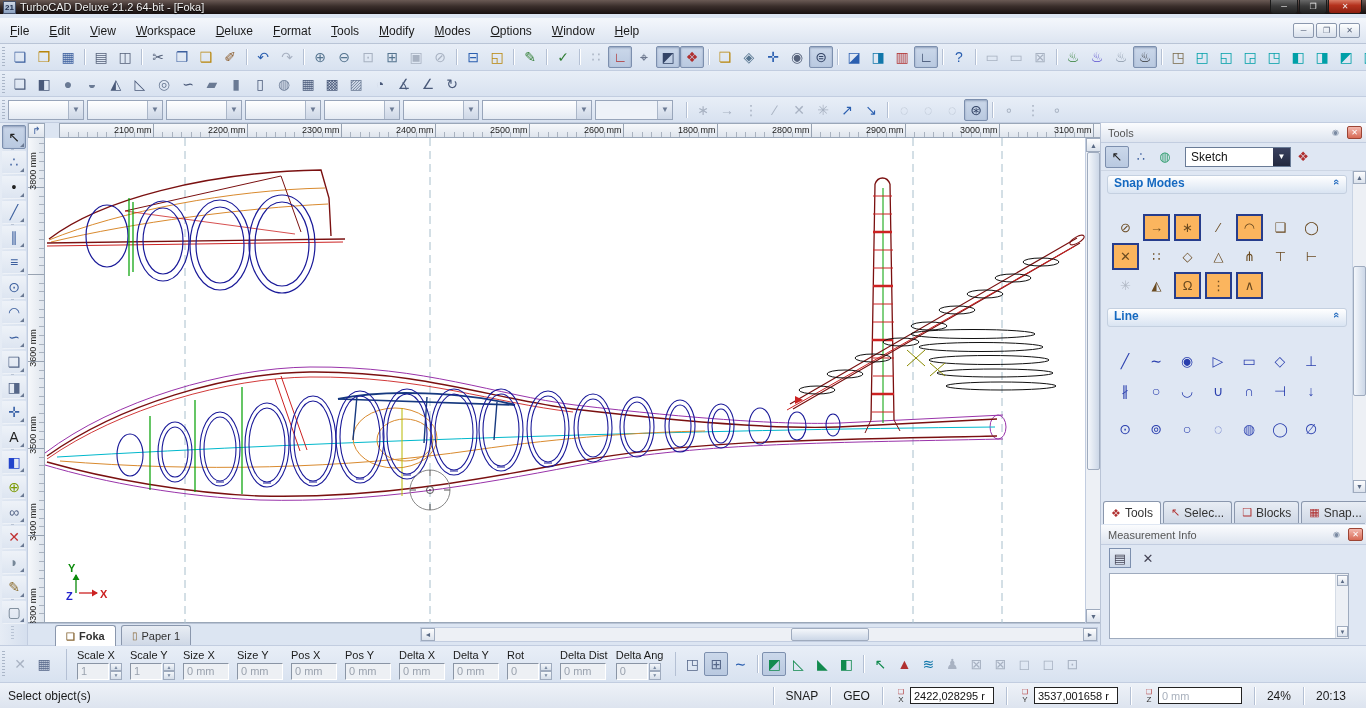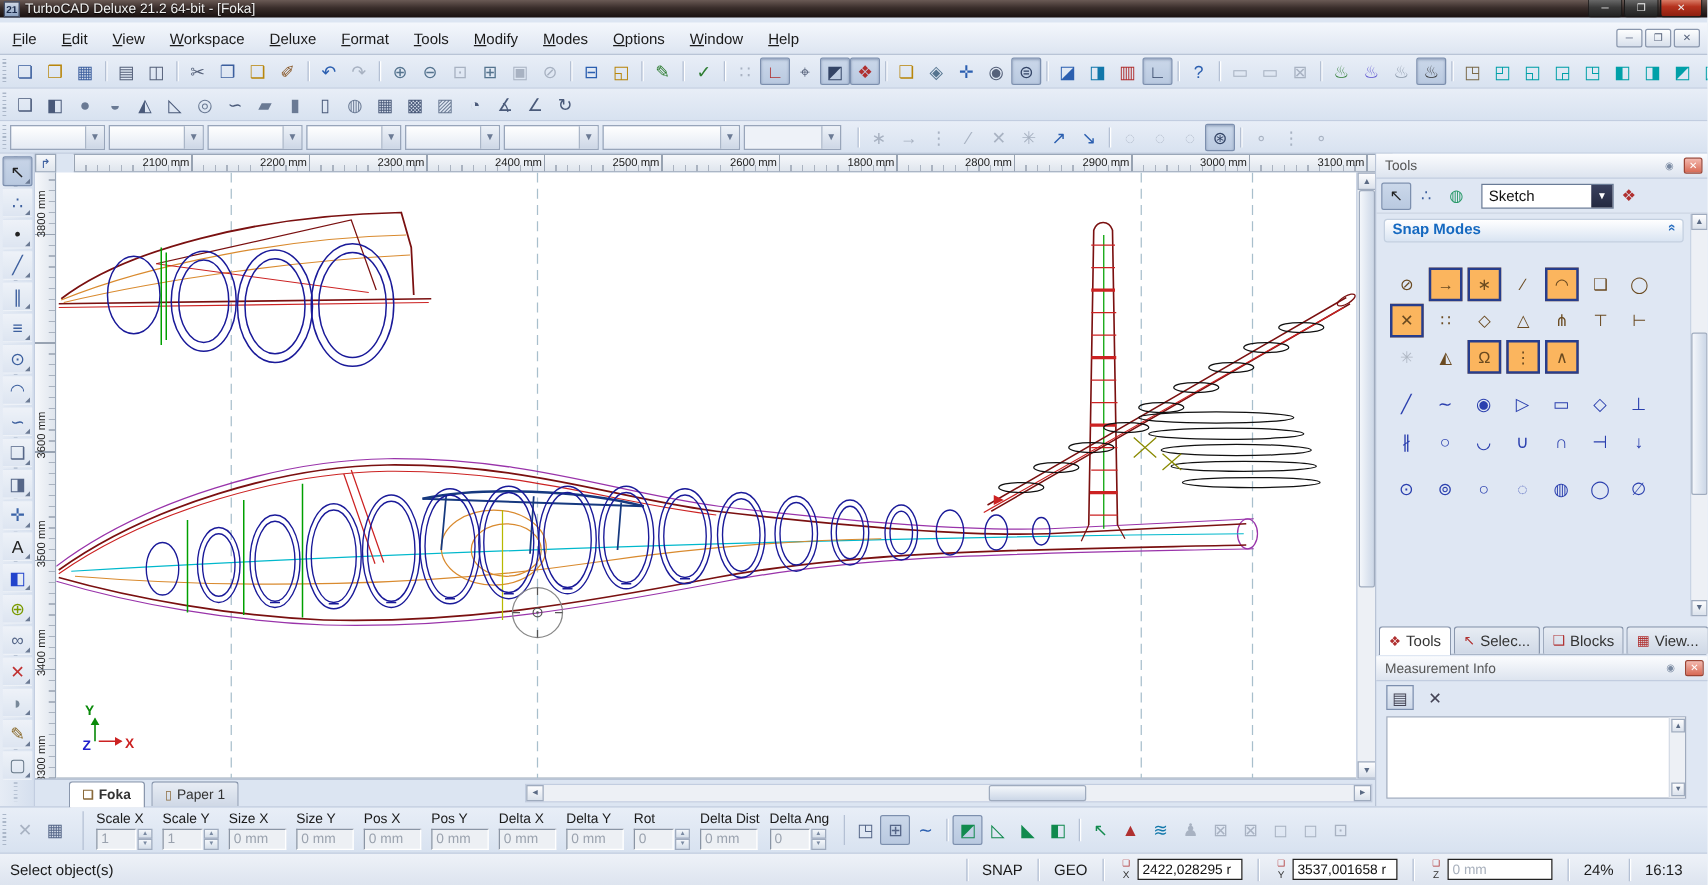--- a/index.html
+++ b/index.html
@@ -595,20 +595,24 @@
         <div class="snapbtn">△</div>
         <div class="snapbtn">⋔</div>
         <div class="snapbtn">⊤</div>
         <div class="snapbtn">⊢</div>
         <div class="snapbtn disabled">✳</div>
         <div class="snapbtn">◭</div>
         <div class="snapbtn active">Ω</div>
         <div class="snapbtn active">⋮</div>
         <div class="snapbtn active">∧</div>
       </div>
+    <div class="section-hd">
+      <span class="t">Line</span>
+      <span class="chev">«</span>
+    </div>
     <div class="icon-grid">
 
     <div class="toolgrid-btn">╱</div>
         <div class="toolgrid-btn">∼</div>
         <div class="toolgrid-btn">◉</div>
         <div class="toolgrid-btn">▷</div>
         <div class="toolgrid-btn">▭</div>
         <div class="toolgrid-btn">◇</div>
         <div class="toolgrid-btn">⊥</div>
         <div class="toolgrid-btn">∦</div>
@@ -644,21 +648,21 @@
       <div class="paltab">
       <span class="g">↖</span>
         <span>Selec...</span>
       </div>
       <div class="paltab">
       <span class="g">❑</span>
         <span>Blocks</span>
       </div>
       <div class="paltab">
       <span class="g">▦</span>
-        <span>View...</span>
+        <span>Snap...</span>
       </div>
     </div>
   <div id="mpanel">
     <div class="pal-header">
       <span>Measurement Info</span>
       <span class="spacer"></span>
       <span class="hbtn">◉</span>
       <span class="hbtn x">✕</span>
     </div>
     <div id="mtoolbar">
@@ -808,15 +812,15 @@
     </span>
     <span class="scell coord">
       <span class="cicon">Y</span>
       <input readonly="" value="3537,001658 r" style="">
     </span>
     <span class="scell coord">
       <span class="cicon">Z</span>
       <input class="grey" readonly="" value="0 mm" style="">
     </span>
     <span class="scell">24%</span>
-    <span class="scell" style="padding-right:20px">16:13</span>
+    <span class="scell" style="padding-right:20px">20:13</span>
   </div>
 </div>
 
 </body></html>

